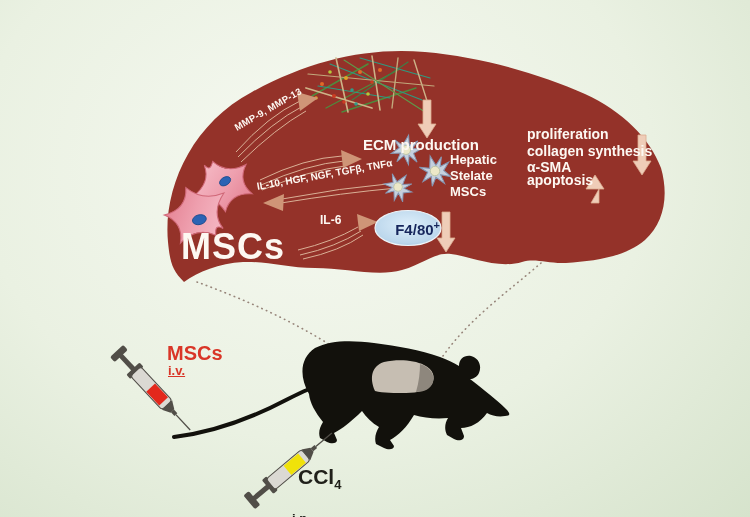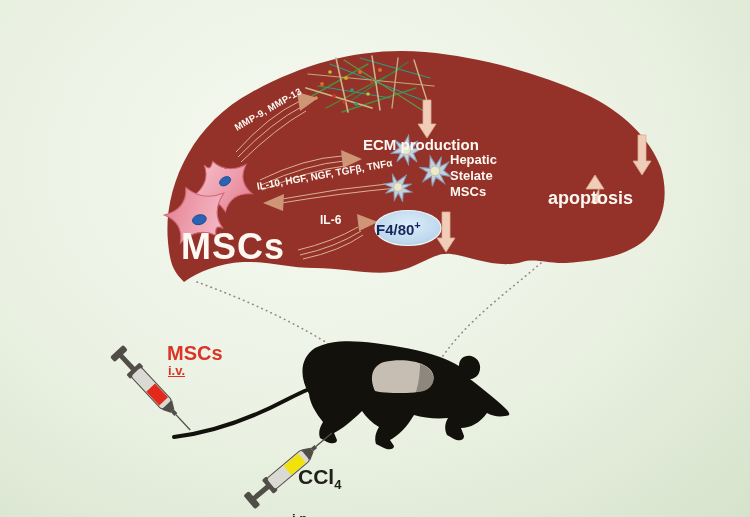--- a/index.html
+++ b/index.html
@@ -17,23 +17,23 @@
     color:#fdf8f2;
     white-space:nowrap;
     line-height:1.15;
   }
   .lbl-mmp{left:233px;top:124px;font-size:9.5px;transform:rotate(-30deg);transform-origin:0 0;letter-spacing:.3px;}
   .lbl-ecm{left:315px;top:136px;font-size:15px;margin-left:48px;}
   .lbl-cyto{left:256px;top:181px;font-size:10px;transform:rotate(-10deg);transform-origin:0 0;}
   .lbl-il6{left:320px;top:214px;font-size:12px;}
   .lbl-hsc{left:450px;top:152px;font-size:13px;line-height:16px;}
   .lbl-effects{left:527px;top:126px;font-size:14px;line-height:16.5px;}
-  .lbl-apoptosis{left:527px;top:188px;font-size:18px;margin-left:21px;}
+  .lbl-apoptosis{left:527px;top:172px;font-size:14px;}
   .lbl-mscs-big{left:181px;top:226px;font-size:36px;letter-spacing:1px;}
-  .lbl-f480{left:376px;top:219px;width:64px;text-align:left;font-size:15px;color:#16265c;}
+  .lbl-f480{left:376px;top:219px;width:64px;text-align:right;font-size:15px;color:#16265c;}
   .lbl-f480 sup{font-size:11px;}
   .lbl-msc-inj{left:167px;top:343px;font-size:20px;color:#d93527;line-height:1;}
   .lbl-iv{left:168px;top:364px;font-size:13px;color:#d93527;line-height:1;text-decoration:underline;}
   .lbl-ccl4{left:298px;top:466px;font-size:21px;color:#20201a;line-height:1;}
   .lbl-ccl4 sub{font-size:13px;}
   .lbl-ip{left:292px;top:512px;font-size:13px;color:#20201a;line-height:1;}
 </style>
 </head>
 <body>
 
@@ -211,20 +211,25 @@
   <div class="lbl lbl-cyto">IL-10, HGF, NGF, TGFβ, TNFα</div>
 
   <div class="lbl lbl-il6">IL-6</div>
 
   <div class="lbl lbl-hsc">
     <div>Hepatic</div>
     <div>Stelate</div>
     <div>MSCs</div>
   </div>
 
+  <div class="lbl lbl-effects">
+    <div>proliferation</div>
+    <div>collagen synthesis</div>
+    <div>α-SMA</div>
+  </div>
 
   <div class="lbl lbl-apoptosis">apoptosis</div>
 
   <div class="lbl lbl-mscs-big">MSCs</div>
 
   <div class="lbl lbl-f480"><span>F4/80</span><sup>+</sup></div>
 
   <div class="lbl lbl-msc-inj">MSCs</div>
   <div class="lbl lbl-iv">i.v.</div>
 

